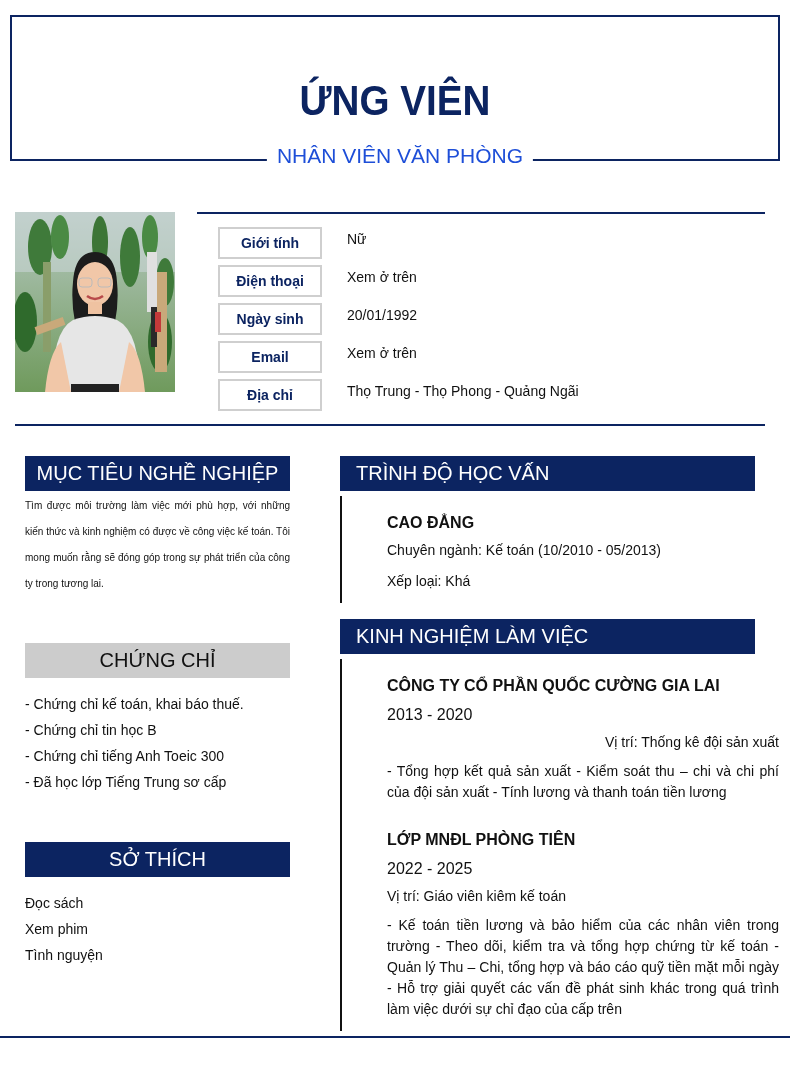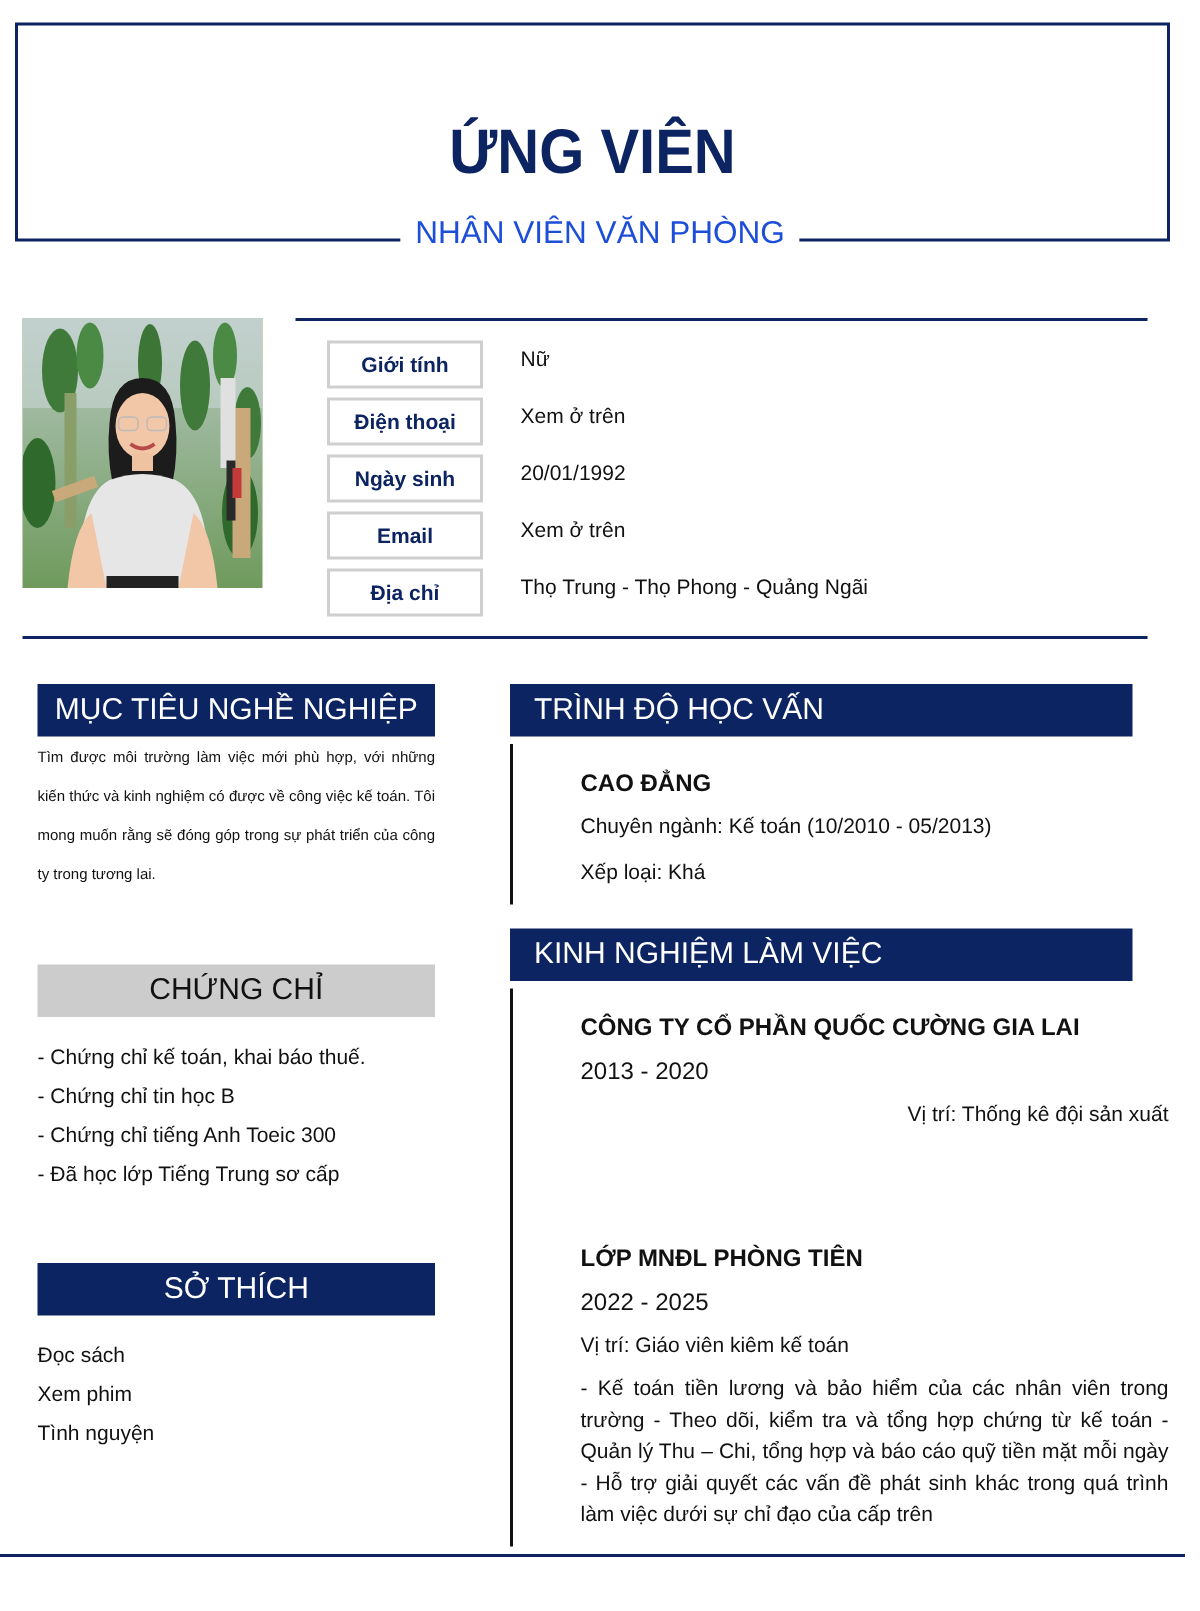--- a/index.html
+++ b/index.html
@@ -160,20 +160,21 @@
   <div class="b-line" style="line-height:18px;">Xếp loại: Khá</div>
 </div>
 
 <div class="sec-head left" style="left:340px; top:619px; width:415px;">KINH NGHIỆM LÀM VIỆC</div>
 <div class="vbar" style="left:340px; top:659px; height:372px;"></div>
 
 <div class="block" style="top:675px;">
   <div class="b-title" style="height:29px; line-height:22px;">CÔNG TY CỔ PHẦN QUỐC CƯỜNG GIA LAI</div>
   <div class="b-years" style="height:29px; line-height:22px;">2013 - 2020</div>
   <div class="b-line" style="height:28px; line-height:18px;text-align:right;">Vị trí: Thống kê đội sản xuất</div>
+  <div class="b-desc">- Tổng hợp kết quả sản xuất - Kiểm soát thu – chi và chi phí của đội sản xuất - Tính lương và thanh toán tiền lương</div>
 </div>
 
 <div class="block" style="top:829px;">
   <div class="b-title" style="height:29px; line-height:22px;">LỚP MNĐL PHÒNG TIÊN</div>
   <div class="b-years" style="height:29px; line-height:22px;">2022 - 2025</div>
   <div class="b-line" style="height:28px; line-height:18px;">Vị trí: Giáo viên kiêm kế toán</div>
   <div class="b-desc">- Kế toán tiền lương và bảo hiểm của các nhân viên trong trường - Theo dõi, kiểm tra và tổng hợp chứng từ kế toán - Quản lý Thu – Chi, tổng hợp và báo cáo quỹ tiền mặt mỗi ngày - Hỗ trợ giải quyết các vấn đề phát sinh khác trong quá trình làm việc dưới sự chỉ đạo của cấp trên</div>
 </div>
 
 <div class="rule" style="left:0; top:1036px; width:790px;"></div>

